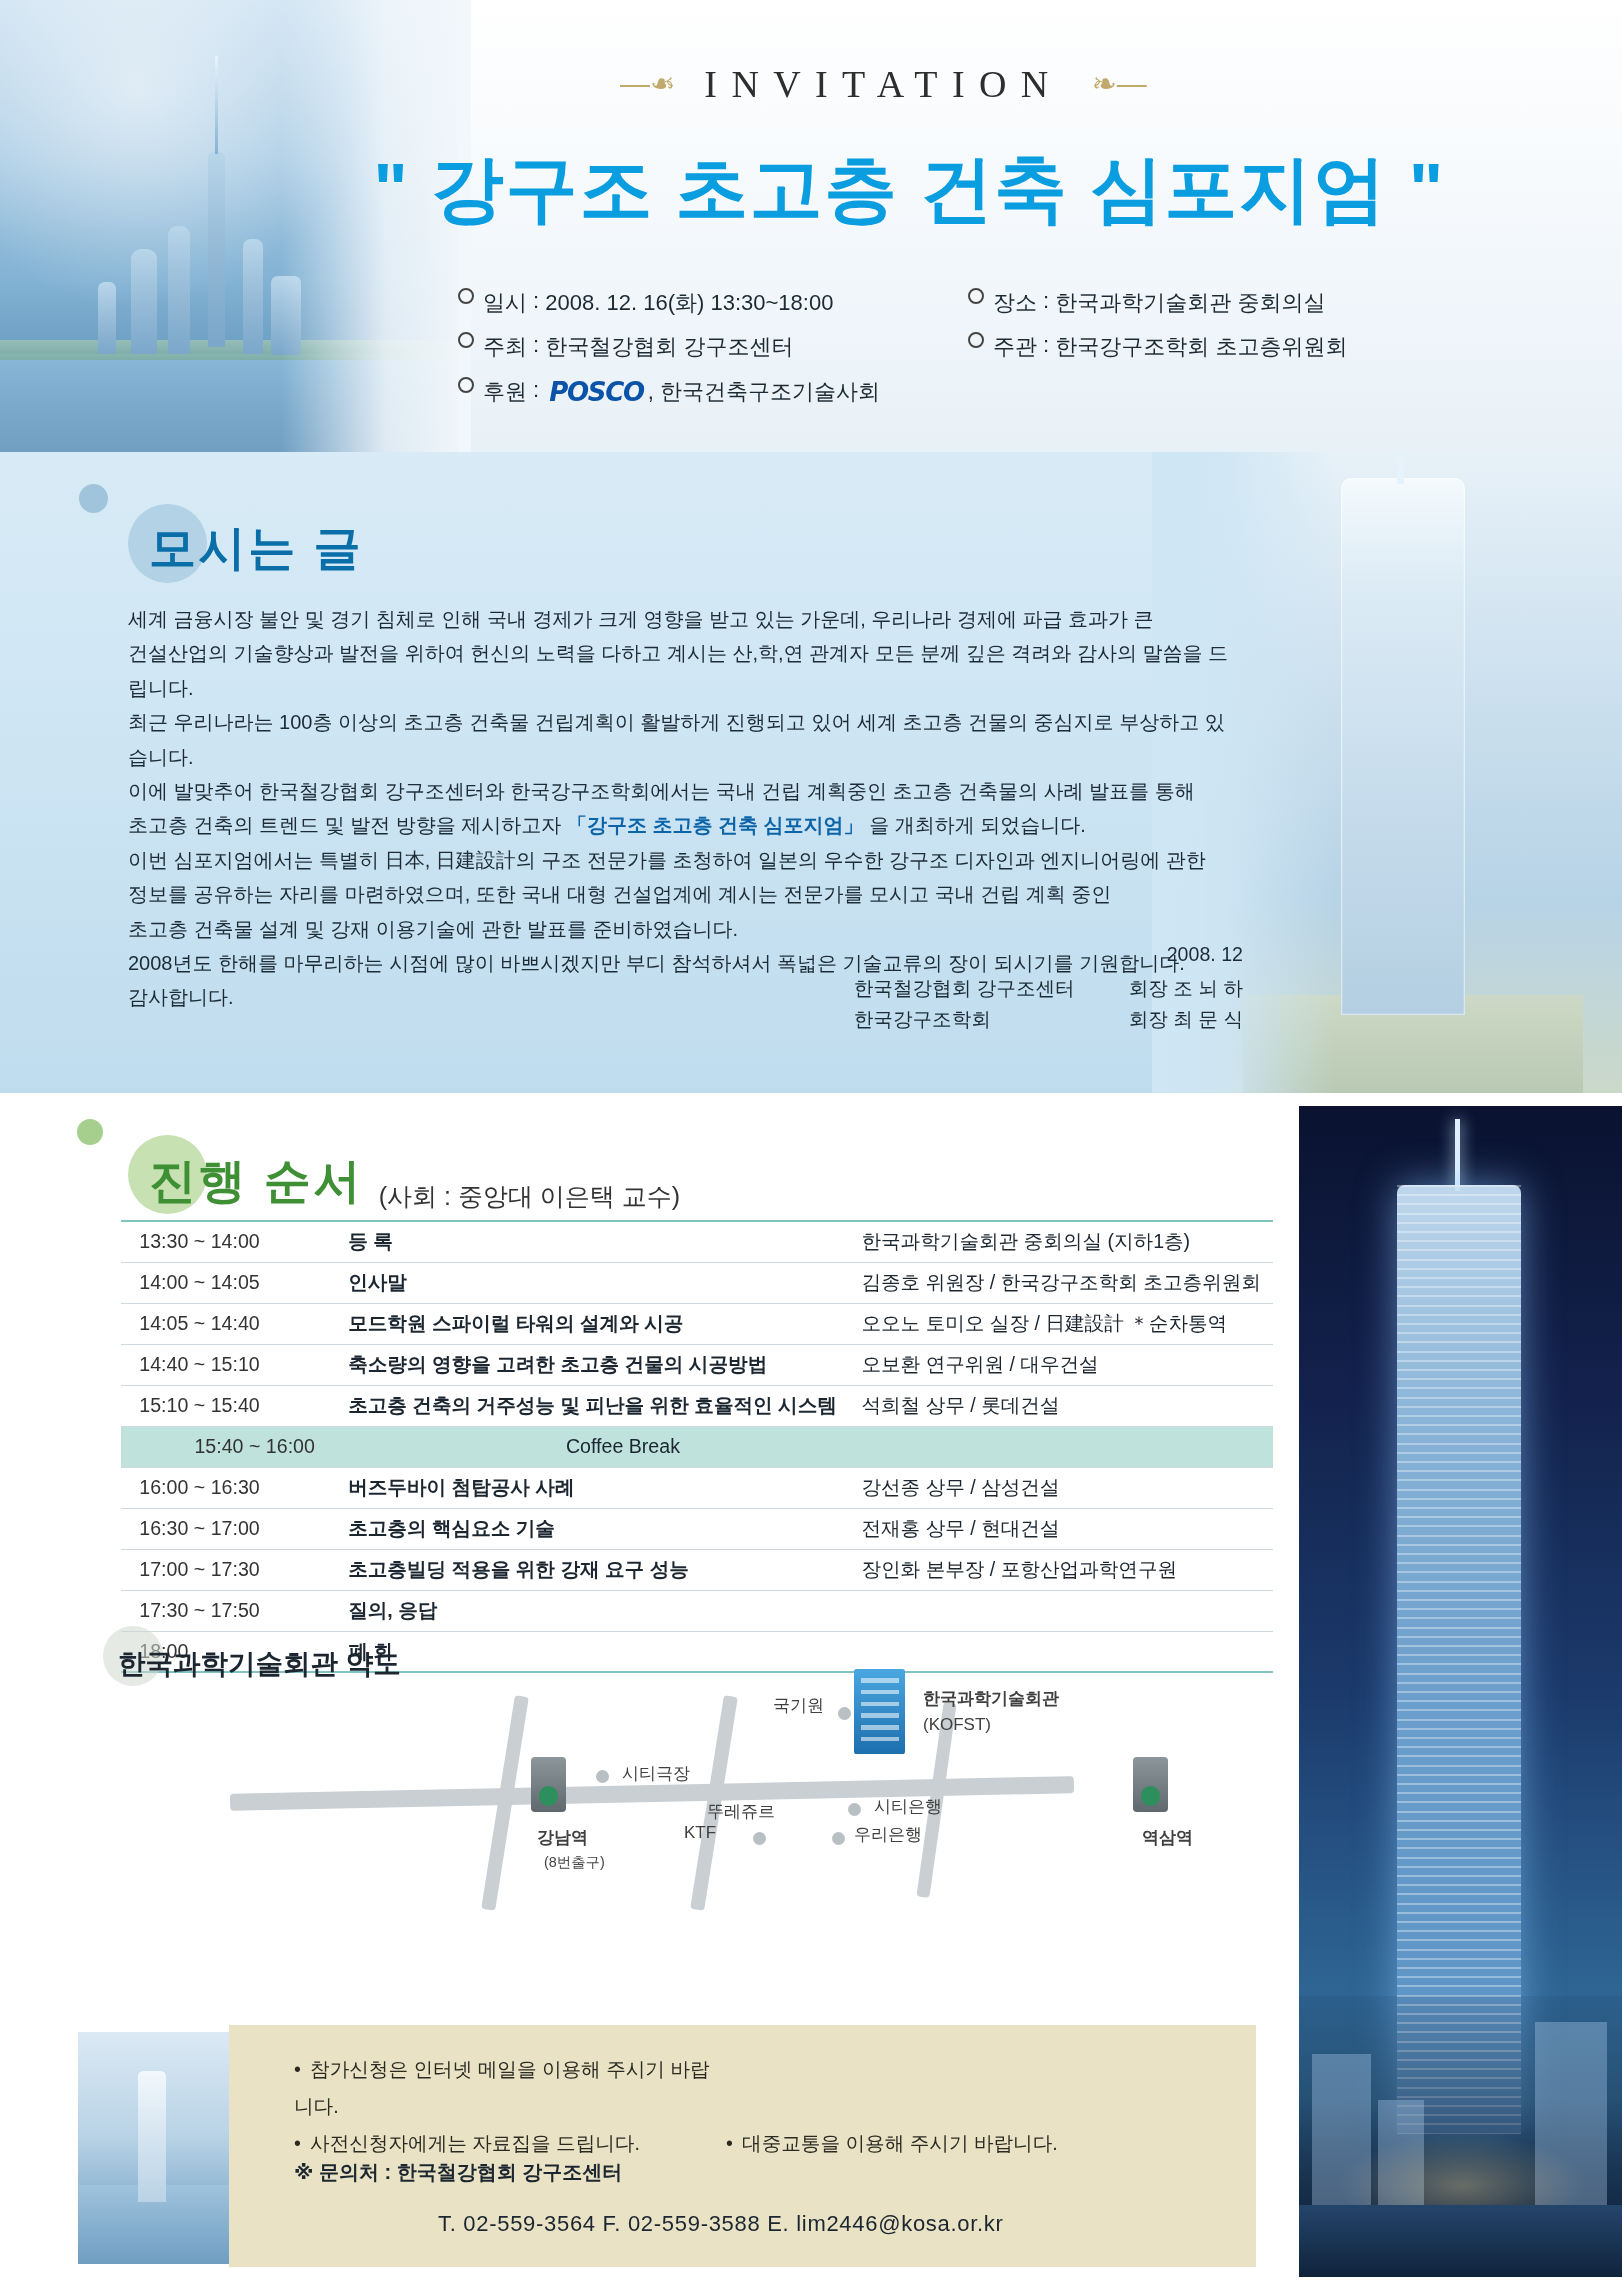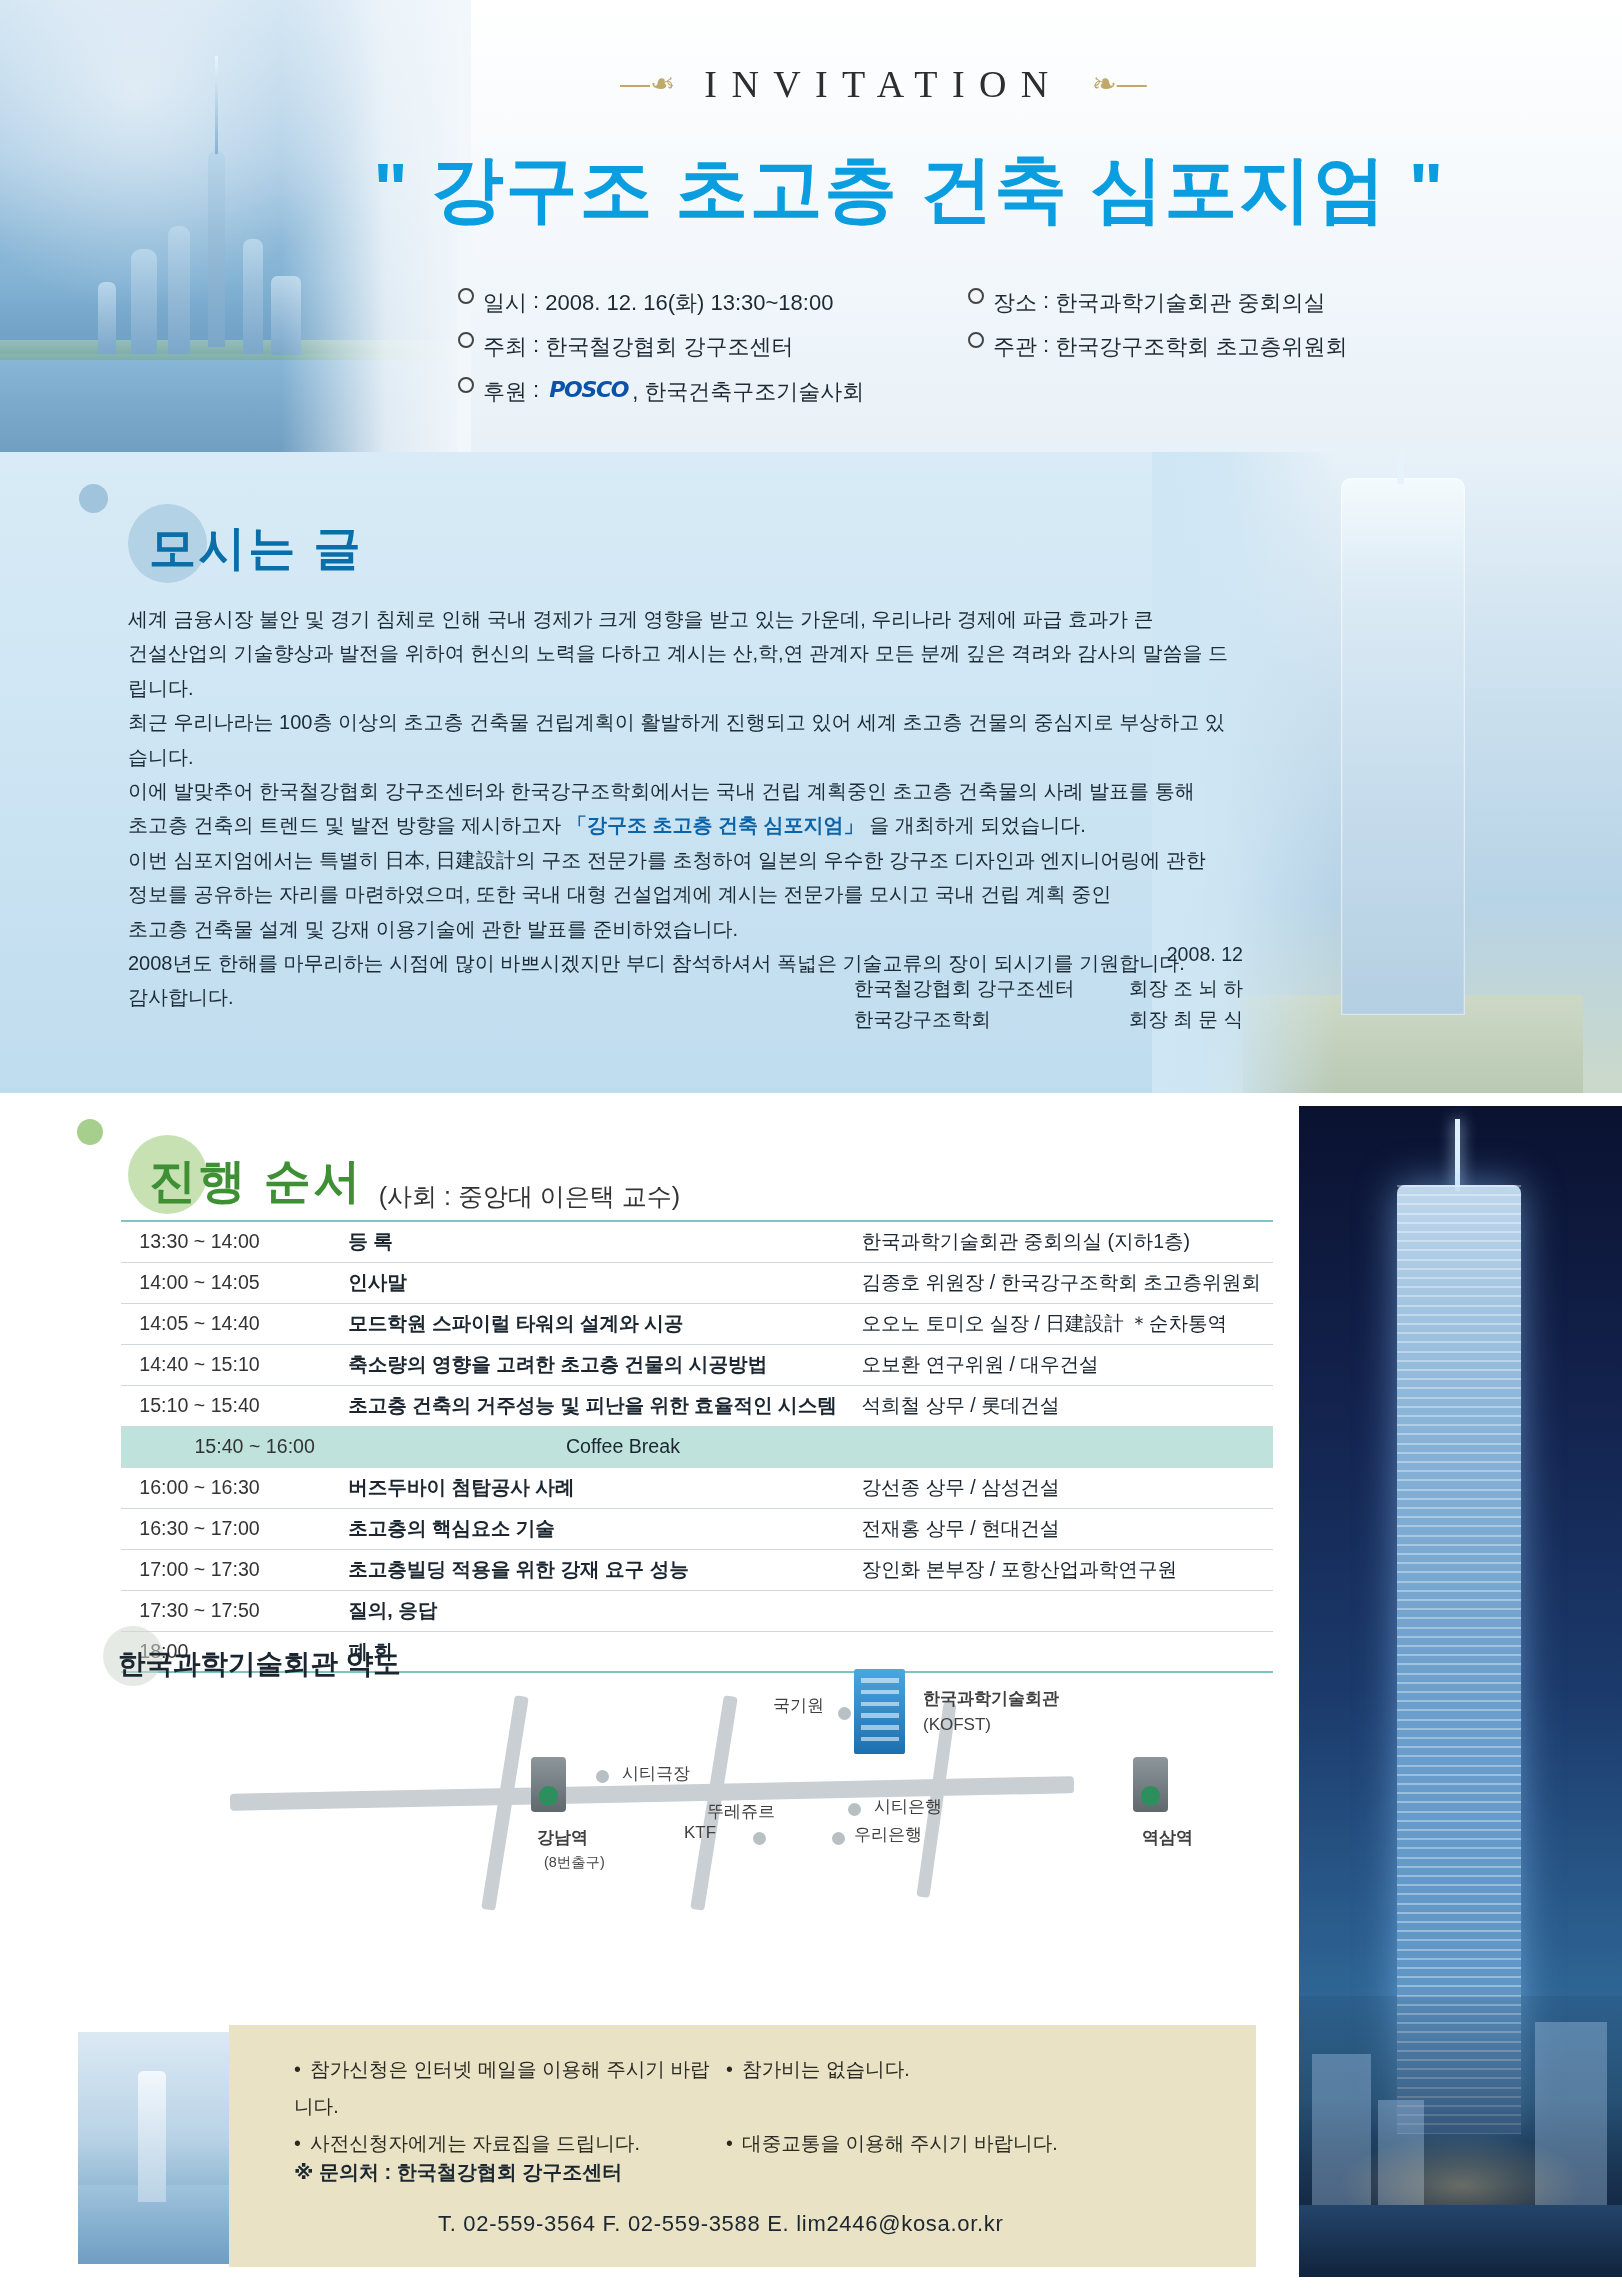--- a/index.html
+++ b/index.html
@@ -61,21 +61,21 @@
     text-shadow:0 1.3px 0 rgba(255,255,255,.6);
     white-space:nowrap;
   }
   .info-block{position:absolute;left:458px;top:288px;width:1112px;font-size:22px;color:#1d2a33;}
   .info-line{display:flex;align-items:center;margin-bottom:14.4px;}
   .info-col{display:flex;}
   .bullet-o{display:inline-block;width:11.8px;height:11.8px;border:2px solid #444;border-radius:50%;margin-right:9.2px;}
   .info-col.left{width:510px;}
   .posco{
     font-family:"DejaVu Sans",sans-serif;font-weight:bold;font-style:italic;
-    color:#0a53a8;font-size:22px;letter-spacing:-1.3px;margin:0 3.9px;
+    color:#0a53a8;font-size:26px;letter-spacing:-1.3px;margin:0 3.9px;
   }
 
   
   .greet{
     position:absolute;left:0;top:452px;width:1623px;height:641px;
     background:linear-gradient(180deg,#d8ebf6 0%,#cfe6f4 40%,#bfdcee 100%);
     overflow:hidden;
   }
   .greet-photo{
     position:absolute;right:0;top:0;width:419px;height:641px;
@@ -414,21 +414,20 @@
   <div class="footer">
     <div class="footer-box"></div>
     <div class="footer-photo">
       <div class="fp-base"></div>
       <div class="fp-tower"></div>
     </div>
 
     <div class="f-list">
       <div class="cols">
         <div class="c1 f-li">참가신청은 인터넷 메일을 이용해 주시기 바랍니다.</div>
-        <div class="c2 f-li">참가비는 없습니다.</div>
       </div>
       <div class="cols">
         <div class="c1 f-li">사전신청자에게는 자료집을 드립니다.</div>
         <div class="c2 f-li">대중교통을 이용해 주시기 바랍니다.</div>
       </div>
     </div>
 
     <div class="contact">※ 문의처 : 한국철강협회 강구조센터</div>
     <div class="contact-line2">T. 02-559-3564  F. 02-559-3588  E. lim2446@kosa.or.kr</div>
   </div>

